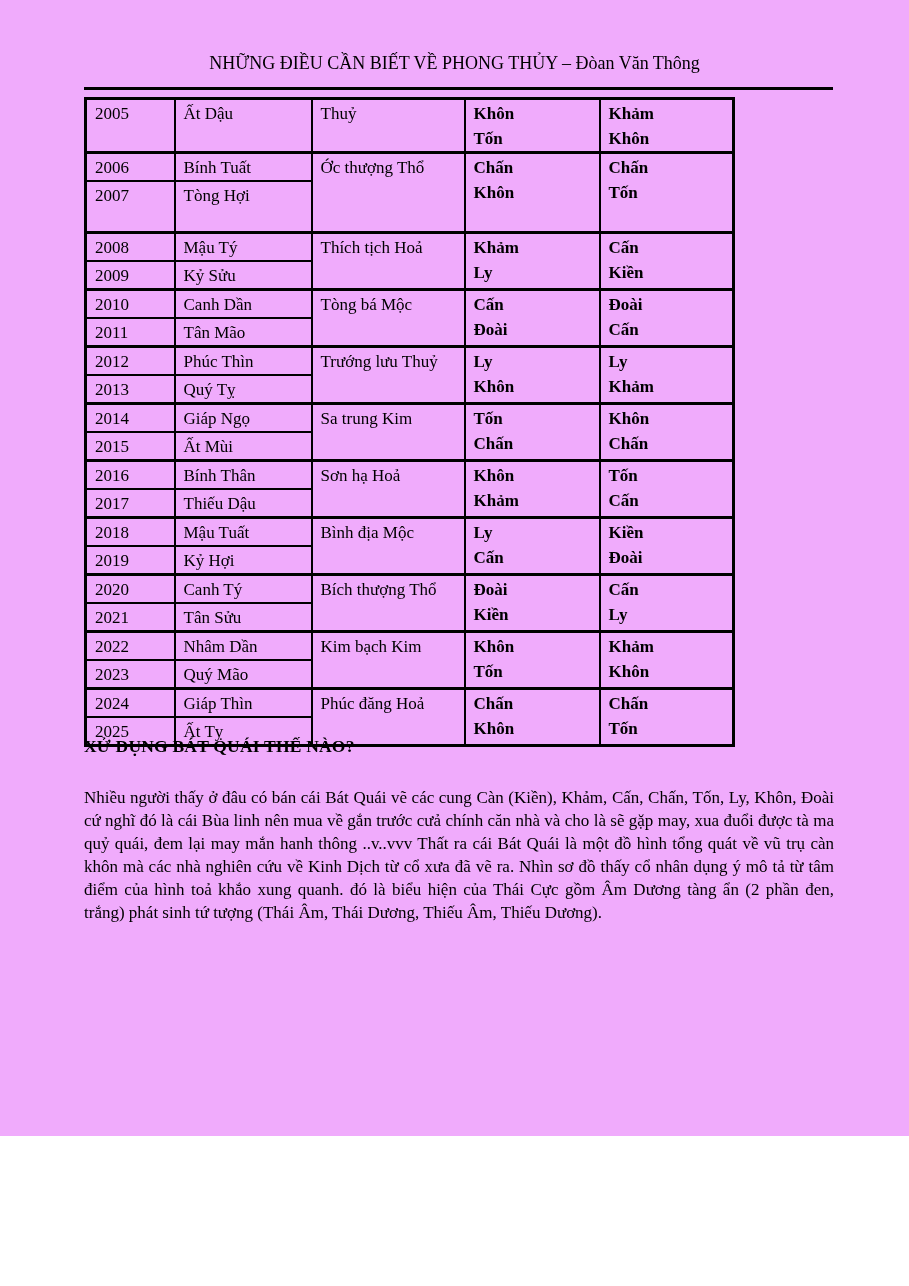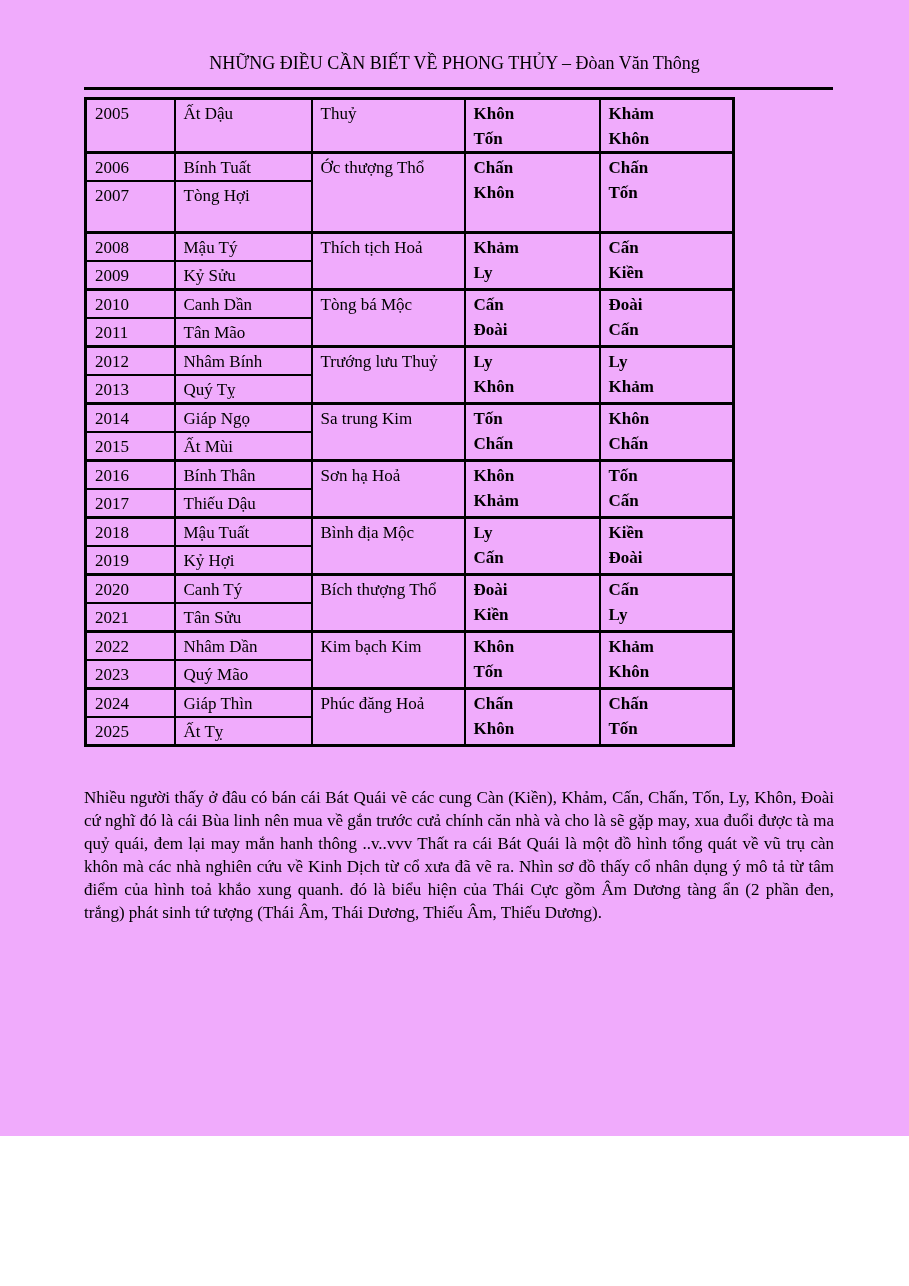--- a/index.html
+++ b/index.html
@@ -159,21 +159,21 @@
             <div class="tri-line">Đoài</div>
             <div class="tri-line">Cấn</div>
           </td>
         </tr>
         <tr>
           <td class="gend">2011</td>
           <td class="gend">Tân Mão</td>
         </tr>
         <tr>
           <td class="sep">2012</td>
-          <td class="sep">Nhâm Bính</td>
+          <td class="sep">Phúc Thìn</td>
           <td class="gend" rowspan="2">Trướng lưu Thuỷ</td>
           <td class="trigram gend" rowspan="2">
             <div class="tri-line">Ly</div>
             <div class="tri-line">Khôn</div>
           </td>
           <td class="trigram gend" rowspan="2">
             <div class="tri-line">Ly</div>
             <div class="tri-line">Khảm</div>
           </td>
         </tr>
@@ -279,18 +279,19 @@
             <div class="tri-line">Tốn</div>
           </td>
         </tr>
         <tr>
           <td class="gend">2025</td>
           <td class="gend">Ất Tỵ</td>
         </tr>
       </tbody>
   </table>
 
+  <div class="section-heading">XỬ DỤNG BÁT QUÁI THẾ NÀO?</div>
 
   <div class="body-par">Nhiều người thấy ở đâu có bán cái Bát Quái vẽ các cung Càn (Kiền), Khảm, Cấn, Chấn, Tốn, Ly, Khôn, Đoài cứ nghĩ đó là cái Bùa linh nên mua về gắn trước cưả chính căn nhà và cho là sẽ gặp may, xua đuổi được tà ma quỷ quái, đem lại may mắn hanh thông ..v..vvv Thất ra cái Bát Quái là một đồ hình tổng quát về vũ trụ càn khôn mà các nhà nghiên cứu về Kinh Dịch từ cổ xưa đã vẽ ra. Nhìn sơ đồ thấy cổ nhân dụng ý mô tả từ tâm điểm của hình toả khắo xung quanh. đó là biểu hiện của Thái Cực gồm Âm Dương tàng ẩn (2 phần đen, trắng) phát sinh tứ tượng (Thái Âm, Thái Dương, Thiếu Âm, Thiếu Dương).</div>
 
   <div class="page-number">23</div>
 
 </div>
 
 </body></html>

